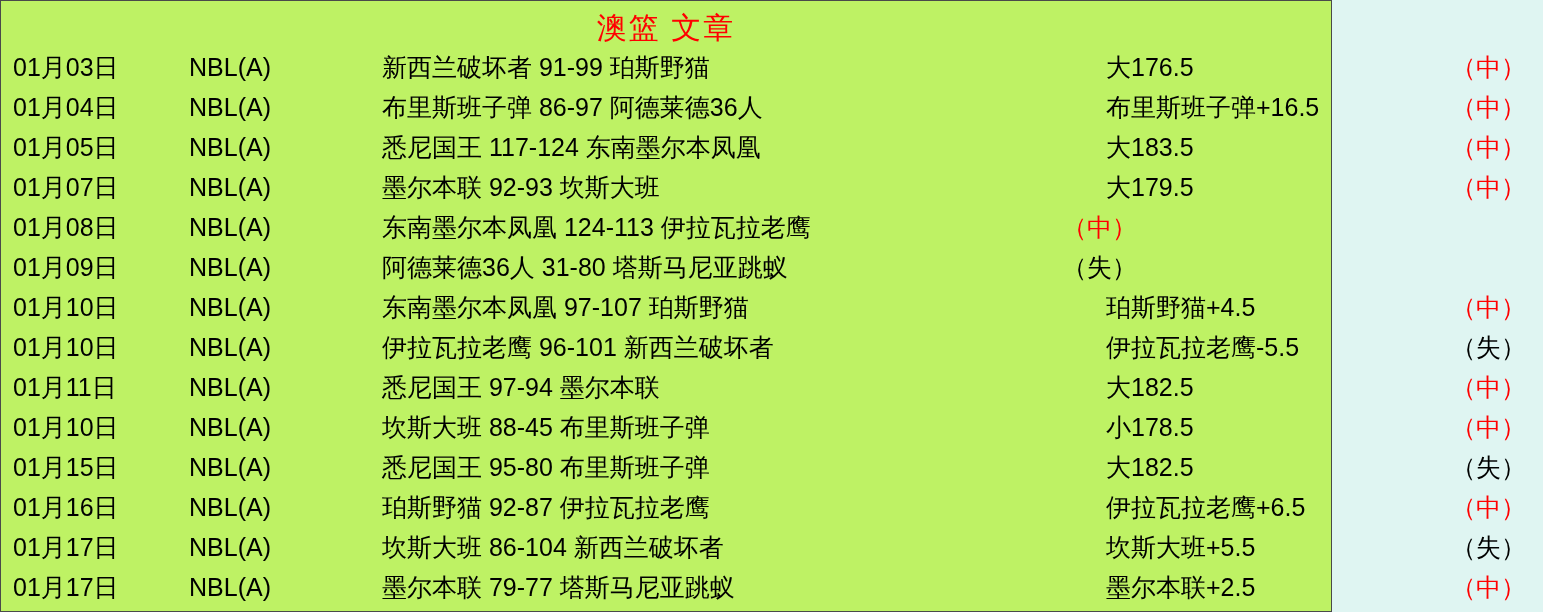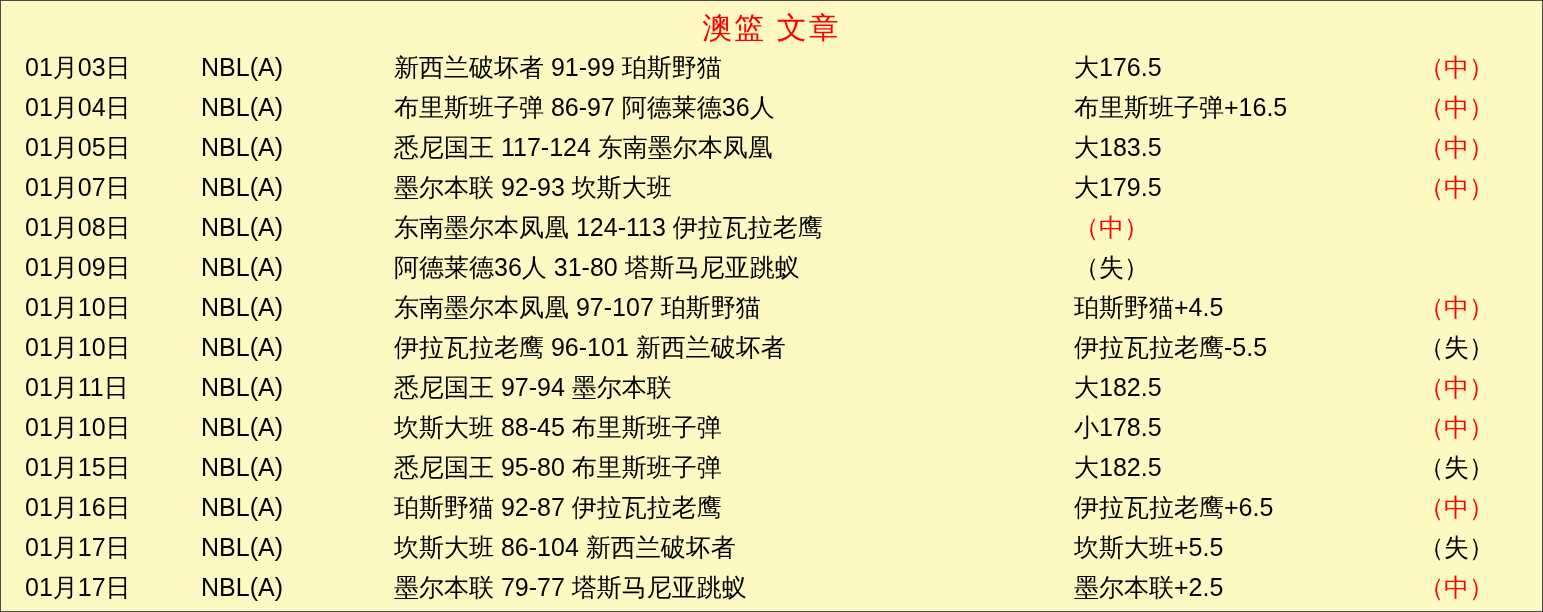--- a/index.html
+++ b/index.html
@@ -8,37 +8,37 @@
   }
   body {
     width: 1543px;
     height: 612px;
     background: #dff5f2;
     font-family: "Liberation Sans", sans-serif;
     overflow: hidden;
   }
   .page {
     position: relative;
-    width: 1543px;
+    width: 1332px;
     height: 612px;
-    background: #fef9c3;
+    background: #bef264;
     box-sizing: border-box;
     border: 1px solid #4a4a4a;
   }
   .title {
     text-align: center;
     color: #ff0000;
     font-size: 30px;
     line-height: 46px;
     padding-top: 4px;
     font-family: "Liberation Sans", sans-serif;
     letter-spacing: 2px;
   }
   .rows {
-    padding-left: 24px;
+    padding-left: 12px;
   }
   .row {
     display: flex;
     align-items: baseline;
     height: 40px;
     font-size: 25px;
     color: #000000;
     white-space: nowrap;
   }
   .c-date {
@@ -49,20 +49,21 @@
     width: 193px;
     flex: 0 0 193px;
   }
   .c-match {
     width: 680px;
     flex: 0 0 680px;
   }
   .c-pick {
     width: 345px;
     flex: 0 0 345px;
+    margin-left: 44px;
   }
   .c-result {
     width: 120px;
     flex: 0 0 120px;
     text-align: left;
   }
   .win {
     color: #ff0000;
   }
   .lose {

